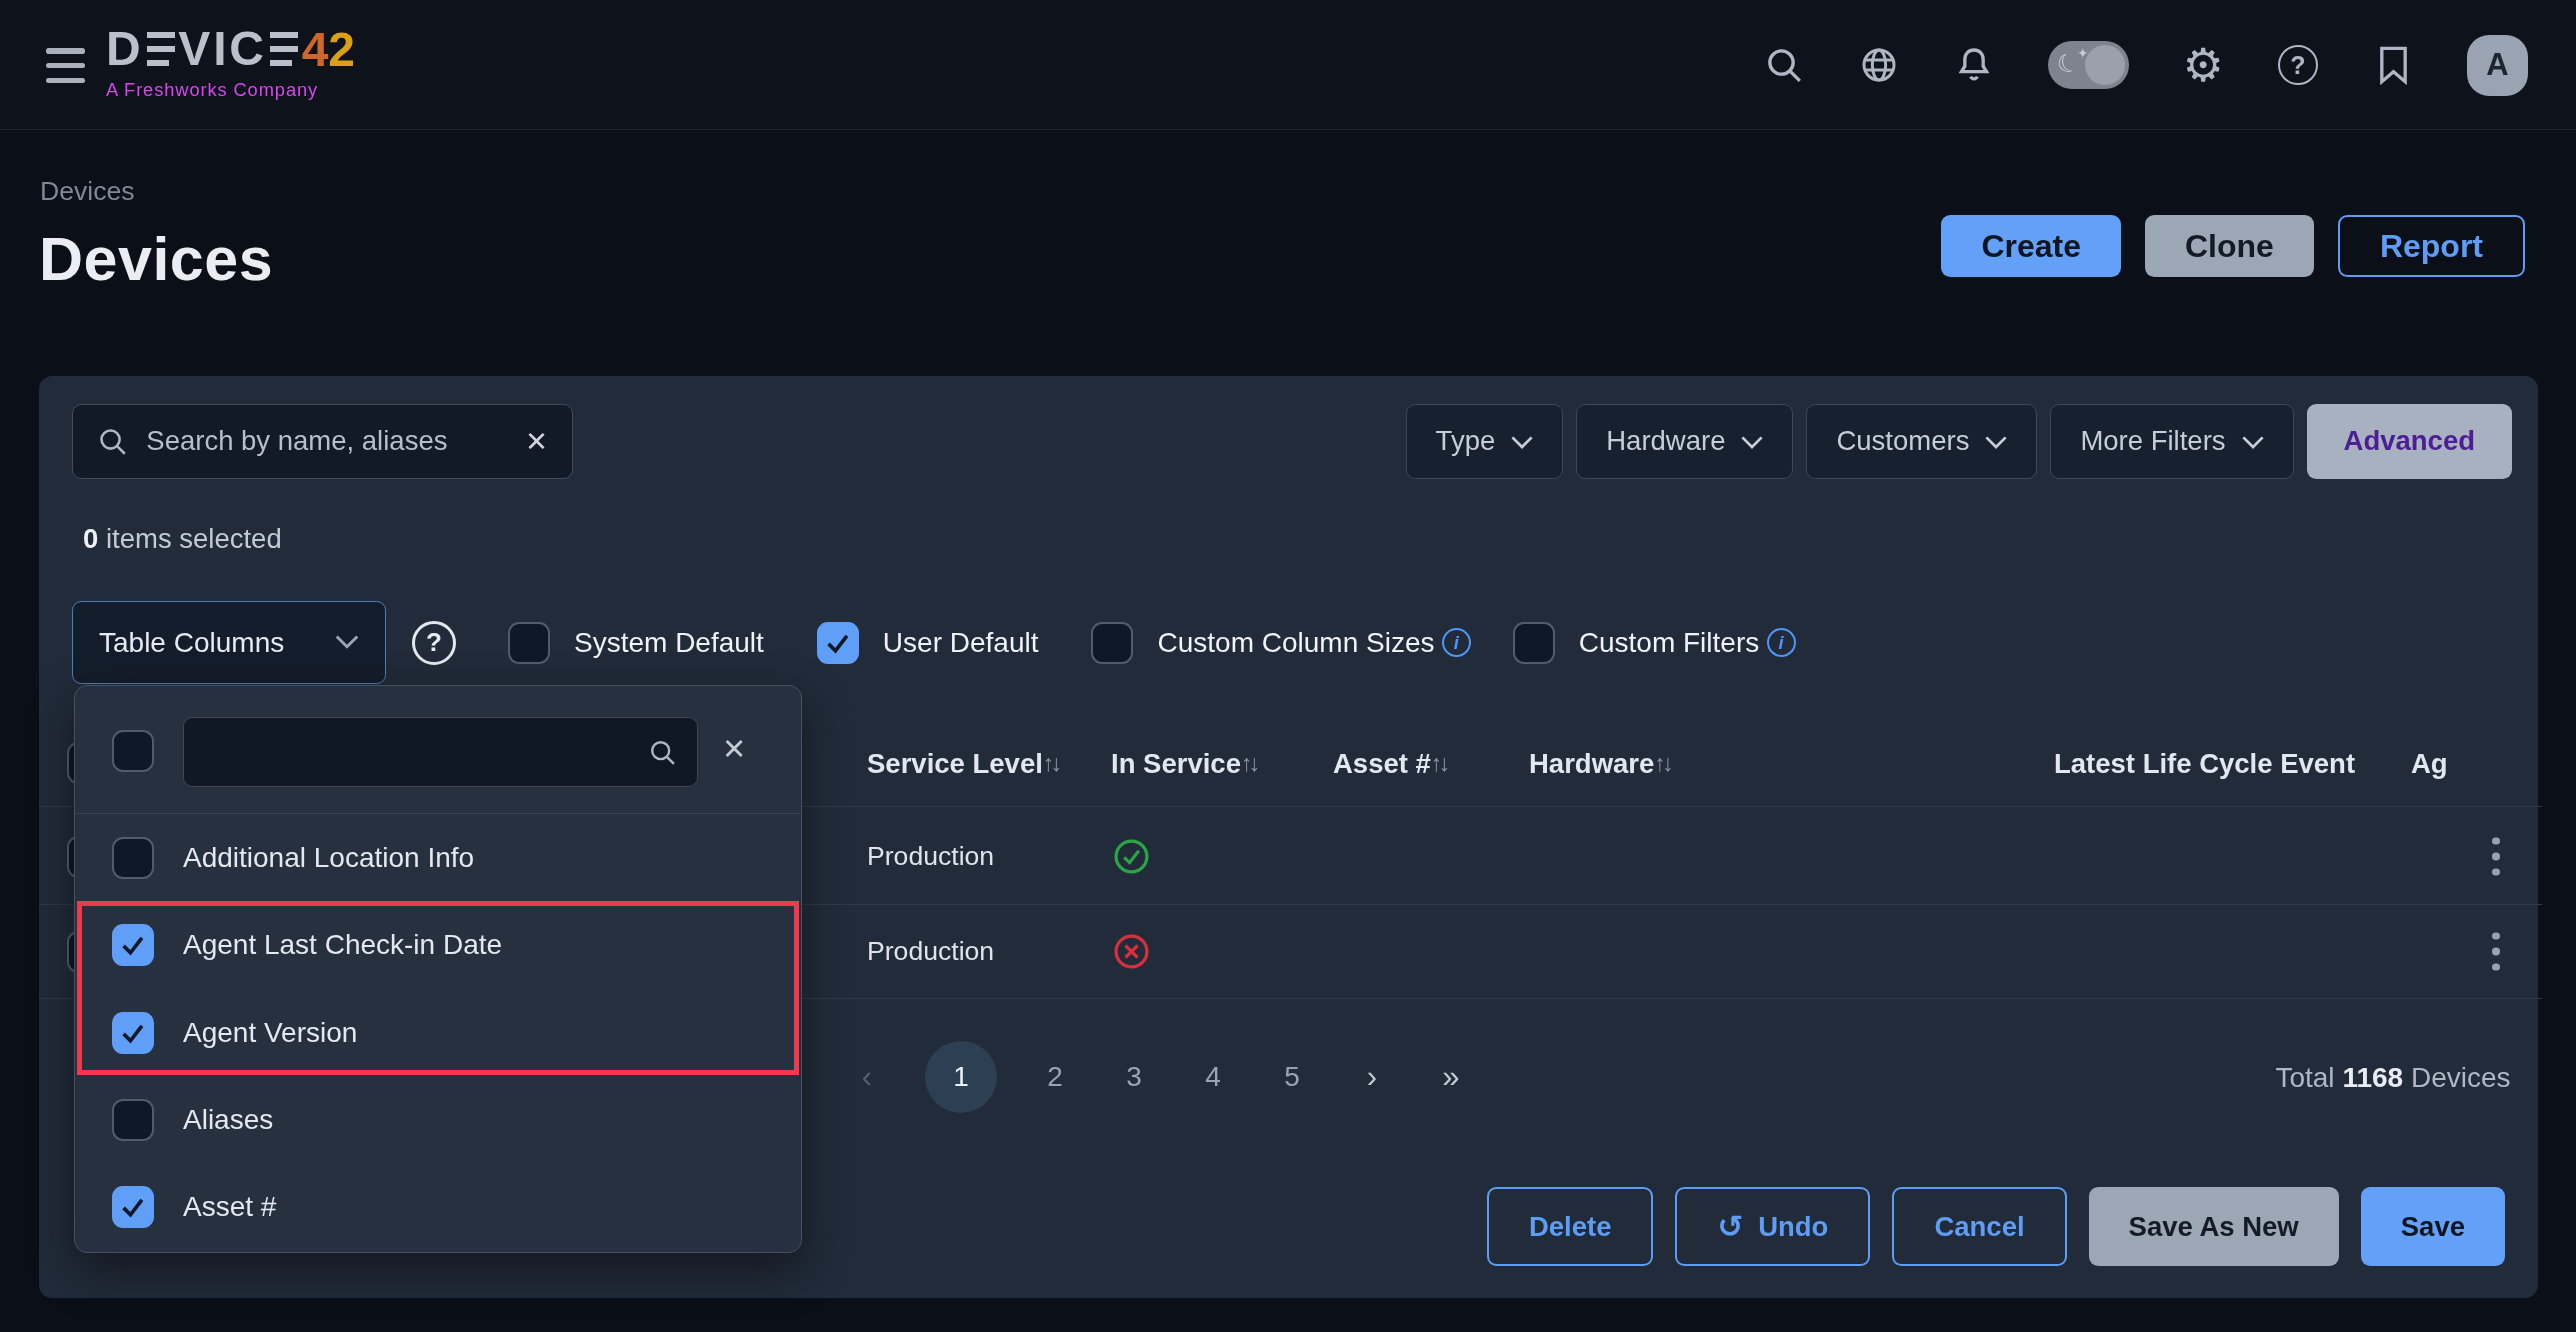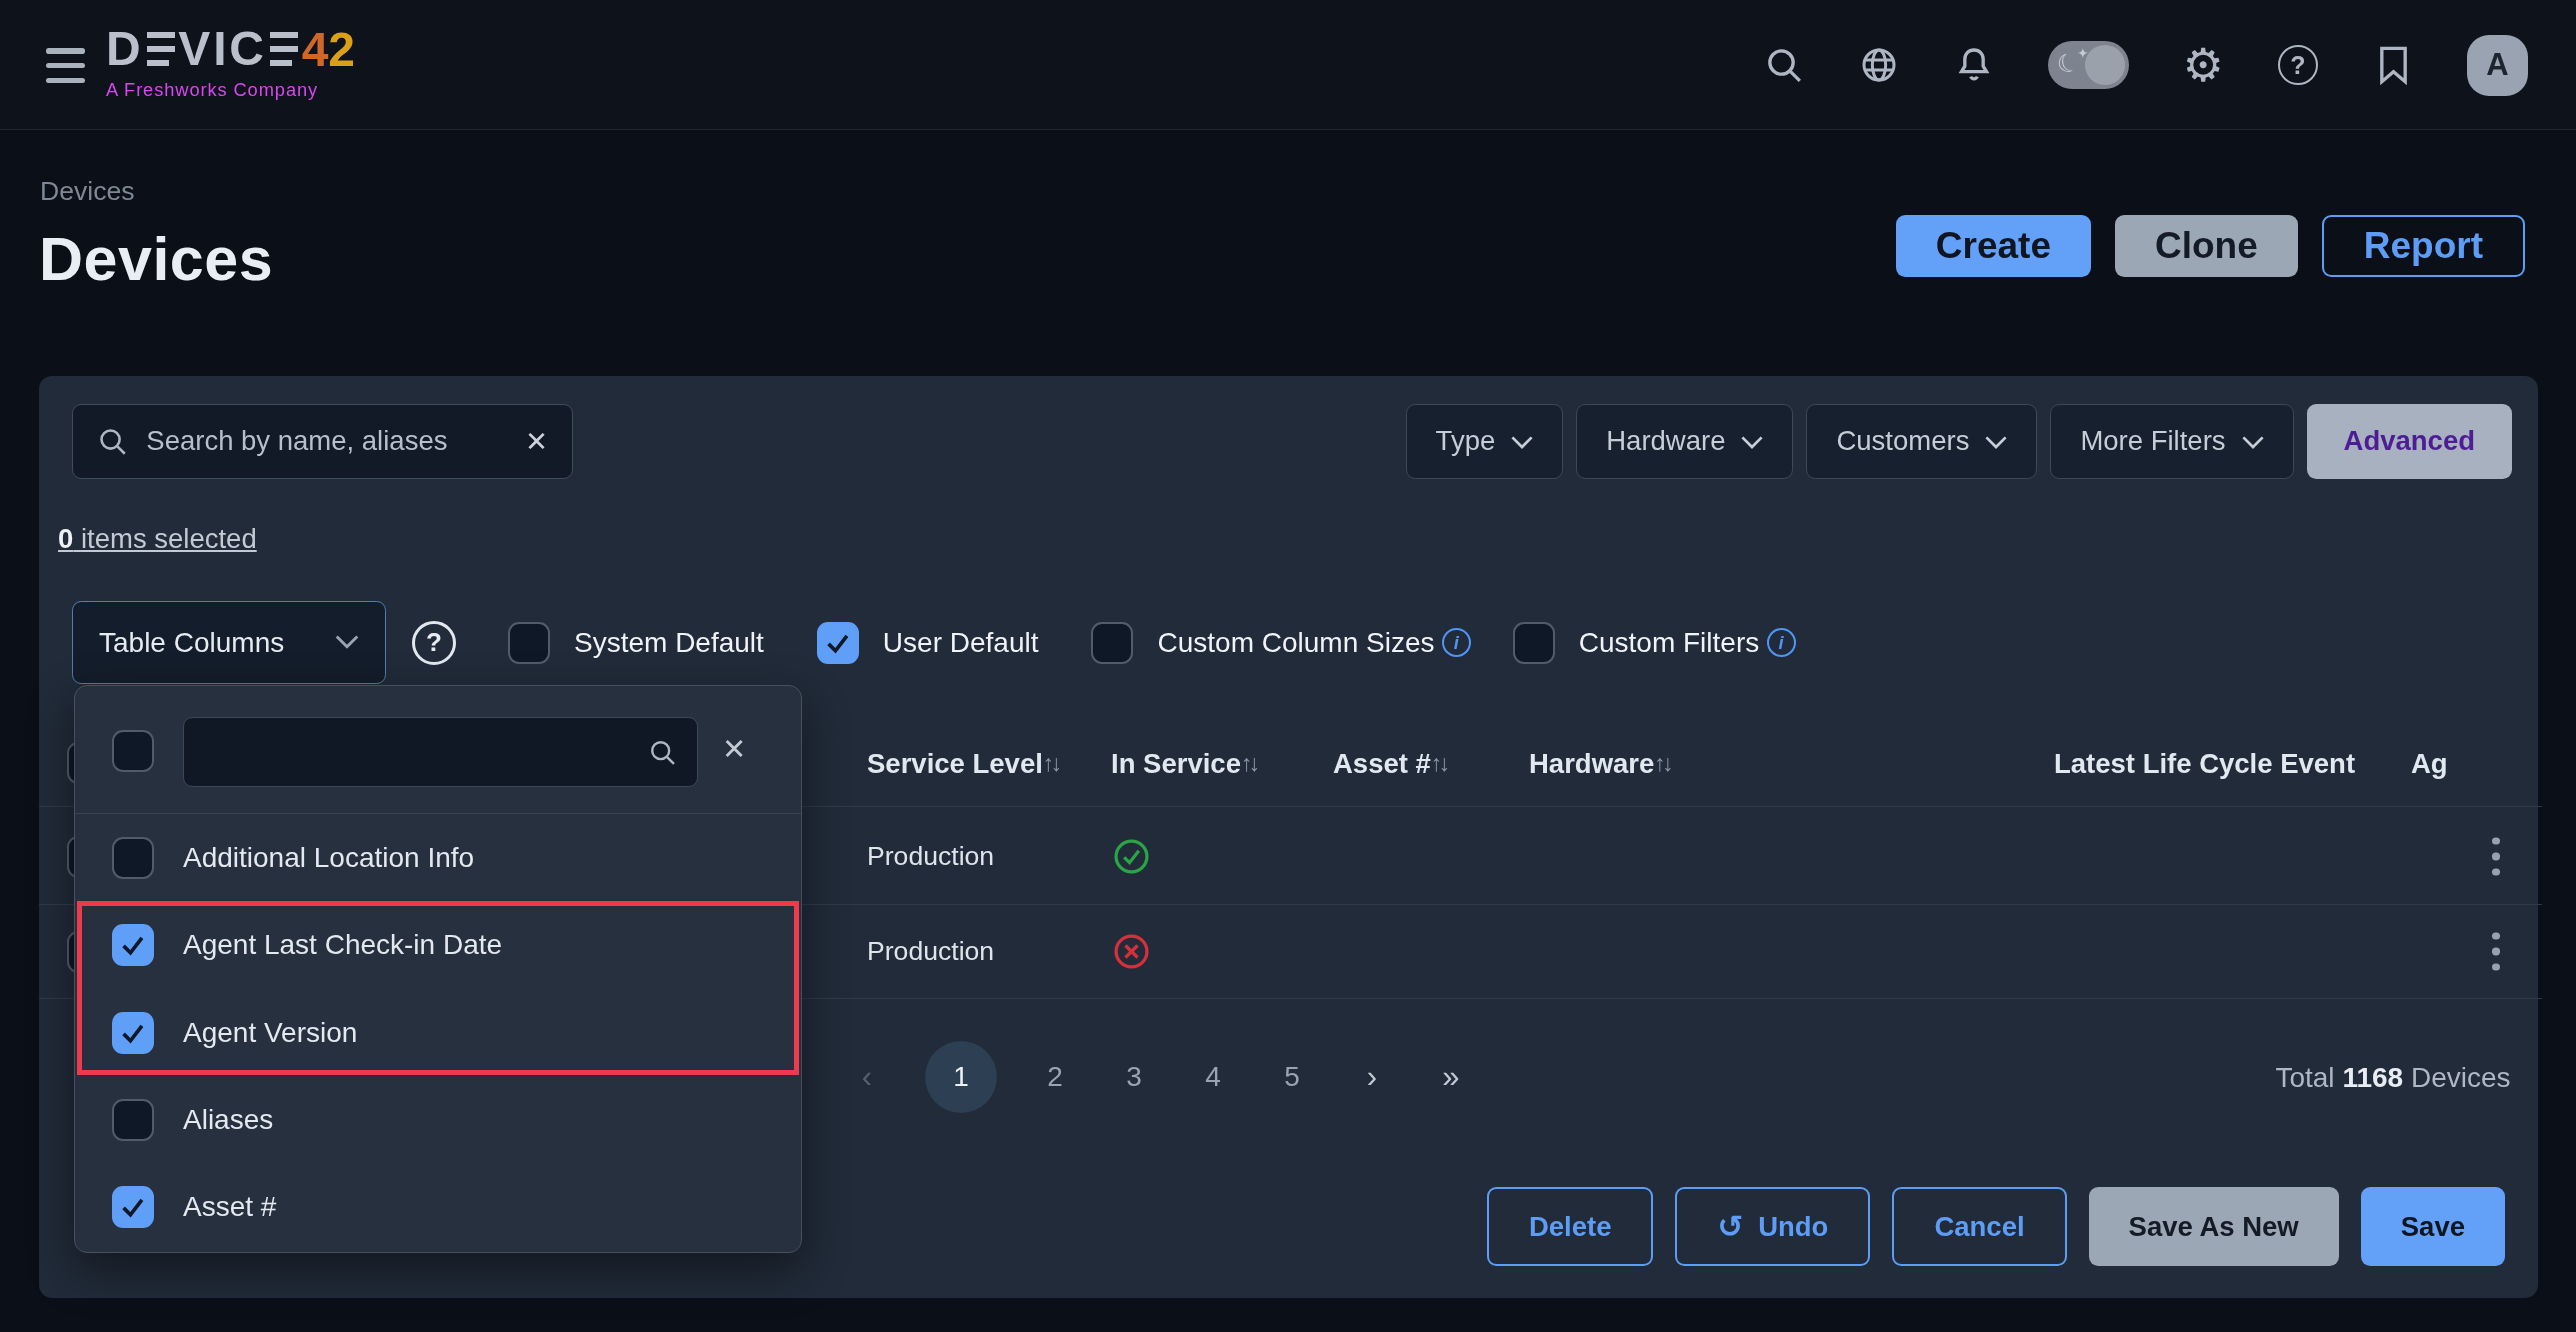--- a/index.html
+++ b/index.html
@@ -26,40 +26,40 @@
   .theme-toggle { position:relative; width:81px; height:48px; border-radius:24px; background:#7d848f; cursor:pointer; }
   .toggle-knob { position:absolute; right:3.7px; top:3.7px; width:40px; height:40px; border-radius:50%; background:#9ba1ab; }
   .toggle-moon { position:absolute; left:9.2px; top:8.3px; font-size:25px; color:#c6ccd5; transform:rotate(-20deg); }
   .toggle-spark { position:absolute; left:29px; top:3.7px; font-size:13.8px; color:#c6ccd5; }
   .avatar { width:61px; height:61px; border-radius:22px; background:#9aa3b1; display:flex; align-items:center; justify-content:center; font-size:31px; font-weight:700; color:#1c2430; cursor:pointer; }
 
   
   .breadcrumb { position:absolute; left:40px; top:176px; font-size:26.6px; color:#7e8897; cursor:pointer; }
   .page-title { position:absolute; left:39px; top:224px; font-size:61px; font-weight:800; letter-spacing:0.5px; color:#eaeef4; }
   .head-actions { position:absolute; right:51px; top:215px; display:flex; gap:24px; }
-  .btn { border-radius:9.2px; font-size:37px; font-weight:600; display:flex; align-items:center; justify-content:center; cursor:pointer; border:none; font-family:inherit; }
+  .btn { border-radius:9.2px; font-size:32px; font-weight:600; display:flex; align-items:center; justify-content:center; cursor:pointer; border:none; font-family:inherit; }
   .btn-primary { background:#62a1f7; color:#0f1622; }
   .btn-grey { background:#9ca7b5; color:#141b26; }
   .btn-outline { background:transparent; border:2.3px solid #5d9df5; color:#5d9df5; }
   .head-actions .btn { height:62px; padding:0 40px; }
 
   
   .card { position:absolute; left:39px; top:376px; width:2499px; height:922px; background:#212b39; border-radius:13px; }
 
   .search-box { position:absolute; left:33px; top:27.5px; width:501px; height:75px; background:#121a28; border:1.8px solid #414c5c; border-radius:9.2px; display:flex; align-items:center; padding:0 24px; gap:18.3px; }
   .search-box input { flex:1; background:transparent; border:none; outline:none; color:#c6cdd7; font-size:27.5px; font-family:inherit; min-width:0; }
   .search-box input::placeholder { color:#b7bfca; }
   .clear-x { color:#cdd3dc; font-size:27.5px; cursor:pointer; }
 
   .filters { position:absolute; right:26px; top:27.5px; display:flex; gap:13px; }
   .filter-btn { height:75px; background:#16202e; border:1.8px solid #3d4959; border-radius:9.2px; color:#c6cdd7; font-size:27.5px; display:flex; align-items:center; gap:16px; padding:0 29px; cursor:pointer; }
   .filter-btn svg { margin-top:3.7px; }
   .btn-advanced { height:75px; padding:0 37px; background:#a7b1c0; color:#4c1d95; font-size:27.5px; font-weight:700; border-radius:9.2px; display:flex; align-items:center; cursor:pointer; }
 
-  .selected-line { position:absolute; left:19px; top:147px; font-size:27.5px; color:#c3cad4;text-decoration:underline; }
+  .selected-line { position:absolute; left:44px; top:147px; font-size:27.5px; color:#c3cad4; }
   .selected-line b { color:#eef1f6; font-weight:700; }
 
   .view-row { position:absolute; left:33px; top:225px; display:flex; align-items:center; gap:26px; }
   .dd { height:83px; background:#141d2b; border:1.8px solid #3d4959; border-radius:9.2px; color:#e6ebf2; font-size:28px; display:flex; align-items:center; justify-content:space-between; padding:0 26px; cursor:pointer; }
   .dd-columns { width:314px; border-color:#527db4; }
   .dd-view { width:466px; }
   .q-circle { width:44px; height:44px; border:3.7px solid #e3e8ee; border-radius:50%; display:flex; align-items:center; justify-content:center; font-size:26px; font-weight:700; color:#e8ecf2; cursor:pointer; }
   .view-opts { display:flex; align-items:center; gap:0; margin-left:26px; }
   .opt { display:flex; align-items:center; gap:24px; margin-right:53px; cursor:pointer; }
   .opt-label { font-size:28px; color:#f0f3f7; white-space:nowrap; }

